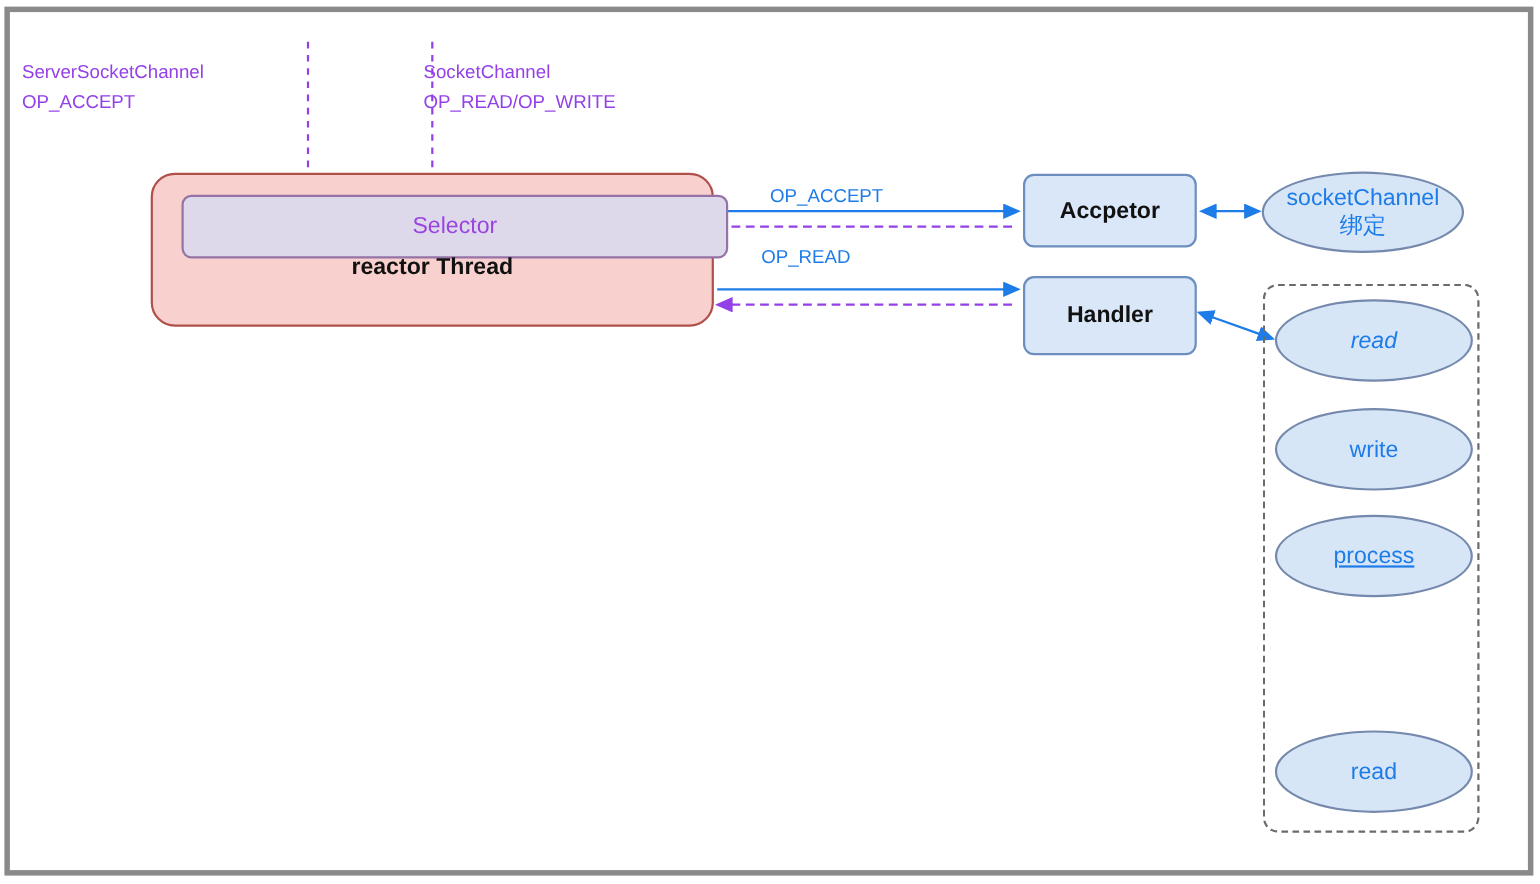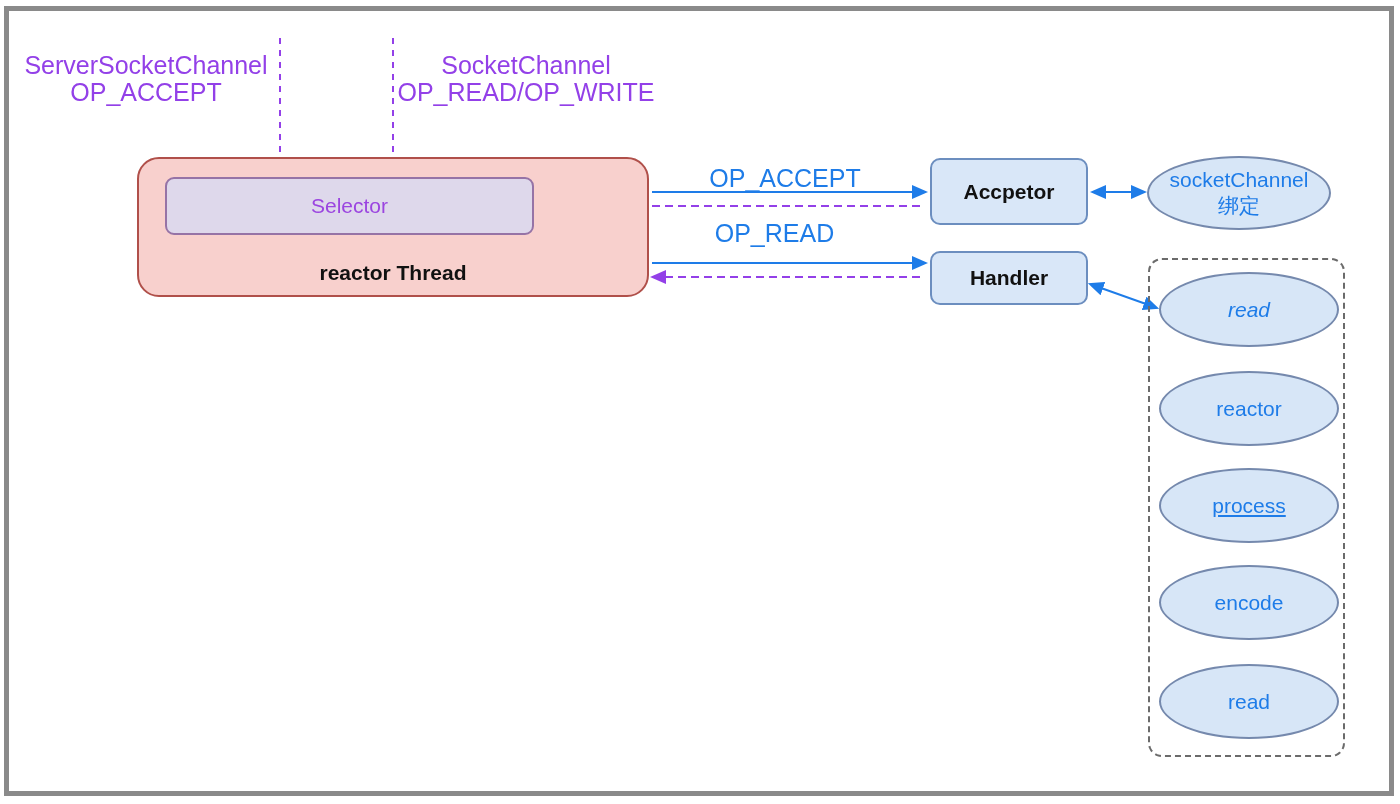--- a/index.html
+++ b/index.html
@@ -5,44 +5,44 @@
   html,body{margin:0;padding:0;background:#ffffff;}
   .stage{
     position:relative;width:1400px;height:804px;background:#ffffff;overflow:hidden;
     font-family:"Liberation Sans",sans-serif;
   }
   .frame{
     position:absolute;left:4px;top:6px;width:1380px;height:780px;
     border:5px solid #8a8a8a;background:transparent;pointer-events:none;
   }
   .arrow-layer{position:absolute;left:0;top:0;width:1400px;height:804px;}
-  .label{position:absolute;text-align:center;line-height:27px;font-size:25px;}
+  .label{position:absolute;line-height:27px;font-size:17px;}
   .purple-text{color:#9340e8;}
   .blue-text{color:#1e7ce8;}
   .node-label{font-weight:bold;color:#111111;font-size:21px;}
   .reactor{
     position:absolute;left:137px;top:157px;width:512px;height:140px;
     background:#f8d0cd;border:2px solid #b0504a;border-radius:22px;box-sizing:border-box;
   }
   .selector{
-    position:absolute;left:165px;top:177px;width:369px;height:58px;
+    position:absolute;left:165px;top:177px;width:497px;height:58px;
     background:#ded8eb;border:2px solid #9673a6;border-radius:9px;box-sizing:border-box;
     display:flex;align-items:center;justify-content:center;
     color:#9b45e0;font-size:21px;
   }
   .reactor-title{
-    position:absolute;left:137px;top:259px;width:512px;text-align:center;
+    position:absolute;left:137px;top:229px;width:512px;text-align:center;
   }
   .rect-node{
     position:absolute;width:158px;background:#d9e7f8;border:2px solid #6c8ebf;
     border-radius:10px;box-sizing:border-box;
     display:flex;align-items:center;justify-content:center;
   }
   .acceptor{left:930px;top:158px;height:67px;}
-  .handler{left:930px;top:251px;height:54px;}
+  .handler{left:930px;top:251px;height:72px;}
   .ellipse{
     position:absolute;background:#d7e6f7;border:2px solid #7589ad;border-radius:50%;
     box-sizing:border-box;display:flex;flex-direction:column;align-items:center;justify-content:center;
     color:#1e7ce8;font-size:21px;line-height:26px;text-align:center;
   }
   .socket-ellipse{left:1147px;top:156px;width:184px;height:74px;}
   .pipe-ellipse{left:1159px;width:180px;height:75px;}
   .dashed-container{
     position:absolute;left:1148px;top:258px;width:197px;height:499px;
     border:2px dashed #6b6b6b;border-radius:14px;box-sizing:border-box;
@@ -103,18 +103,17 @@
   </div>
 
   <div class="ellipse socket-ellipse">
     <div>socketChannel</div>
     <div>绑定</div>
   </div>
 
   <div class="dashed-container"></div>
 
   <div class="ellipse pipe-ellipse" style="top:272px;font-style:italic;">read</div>
-  <div class="ellipse pipe-ellipse" style="top:371px;">reactor</div>
+  <div class="ellipse pipe-ellipse" style="top:371px;">write</div>
   <div class="ellipse pipe-ellipse" style="top:468px;text-decoration:underline;">process</div>
-  <div class="ellipse pipe-ellipse" style="top:565px;">encode</div>
   <div class="ellipse pipe-ellipse" style="top:664px;">read</div>
 
 </div>
 
 </body></html>

